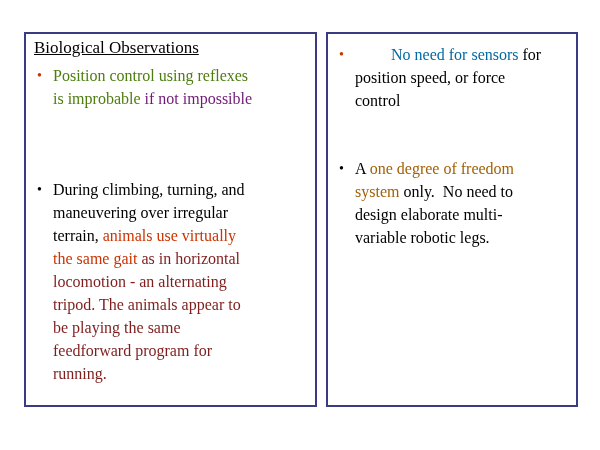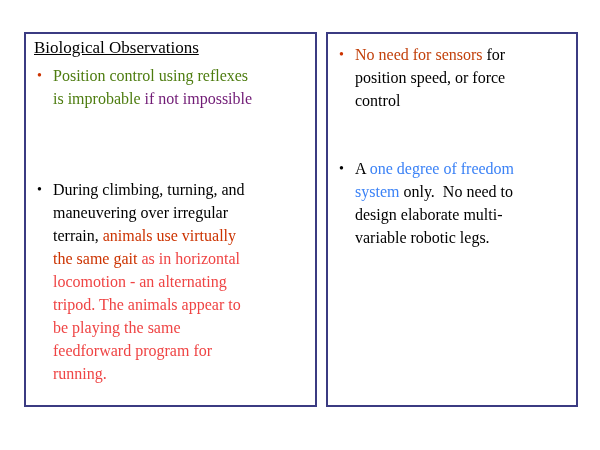--- a/index.html
+++ b/index.html
@@ -53,38 +53,38 @@
     <div class="bullet b1">
       <span class="marker" style="color: rgb(204, 51, 0);">•</span>
       <span class="btext"><span style="color: #4d7c0f;">Position control using reflexes
 is improbable</span><span style="color: #701a75;"> if not impossible</span></span>
     </div>
     <div class="bullet b2">
       <span class="marker" style="color: rgb(0, 0, 0);">•</span>
       <span class="btext"><span style="color: rgb(0, 0, 0);">During climbing, turning, and
 maneuvering over irregular
 terrain, </span><span style="color: rgb(204, 51, 0);">animals use virtually
-the same gait</span><span style="color: #ef4444;"> as in horizontal
+the same gait</span><span style="color: #7f1d1d;"> as in horizontal
 locomotion - an alternating
 tripod. The animals appear to
 be playing the same
 feedforward program for
 running.</span></span>
     </div>
   </div>
 
   <div class="panel panel-right">
     <div class="bullet b1">
       <span class="marker" style="color: rgb(204, 51, 0);">•</span>
-      <span class="btext"><span style="color: #c2410c;">No need for sensors</span><span style="color: rgb(0, 0, 0);"> for
+      <span class="btext"><span style="color: #0369a1; margin-left: 36px;">No need for sensors</span><span style="color: rgb(0, 0, 0);"> for
 position speed, or force
 control</span></span>
     </div>
     <div class="bullet b2">
       <span class="marker" style="color: rgb(0, 0, 0);">•</span>
-      <span class="btext"><span style="color: rgb(0, 0, 0);">A </span><span style="color: #3b82f6;">one degree of freedom
+      <span class="btext"><span style="color: rgb(0, 0, 0);">A </span><span style="color: #a16207;">one degree of freedom
 system</span><span style="color: rgb(0, 0, 0);"> only.  No need to
 design elaborate multi-
 variable robotic legs.</span></span>
     </div>
   </div>
 
 </div>
 
 </body></html>

